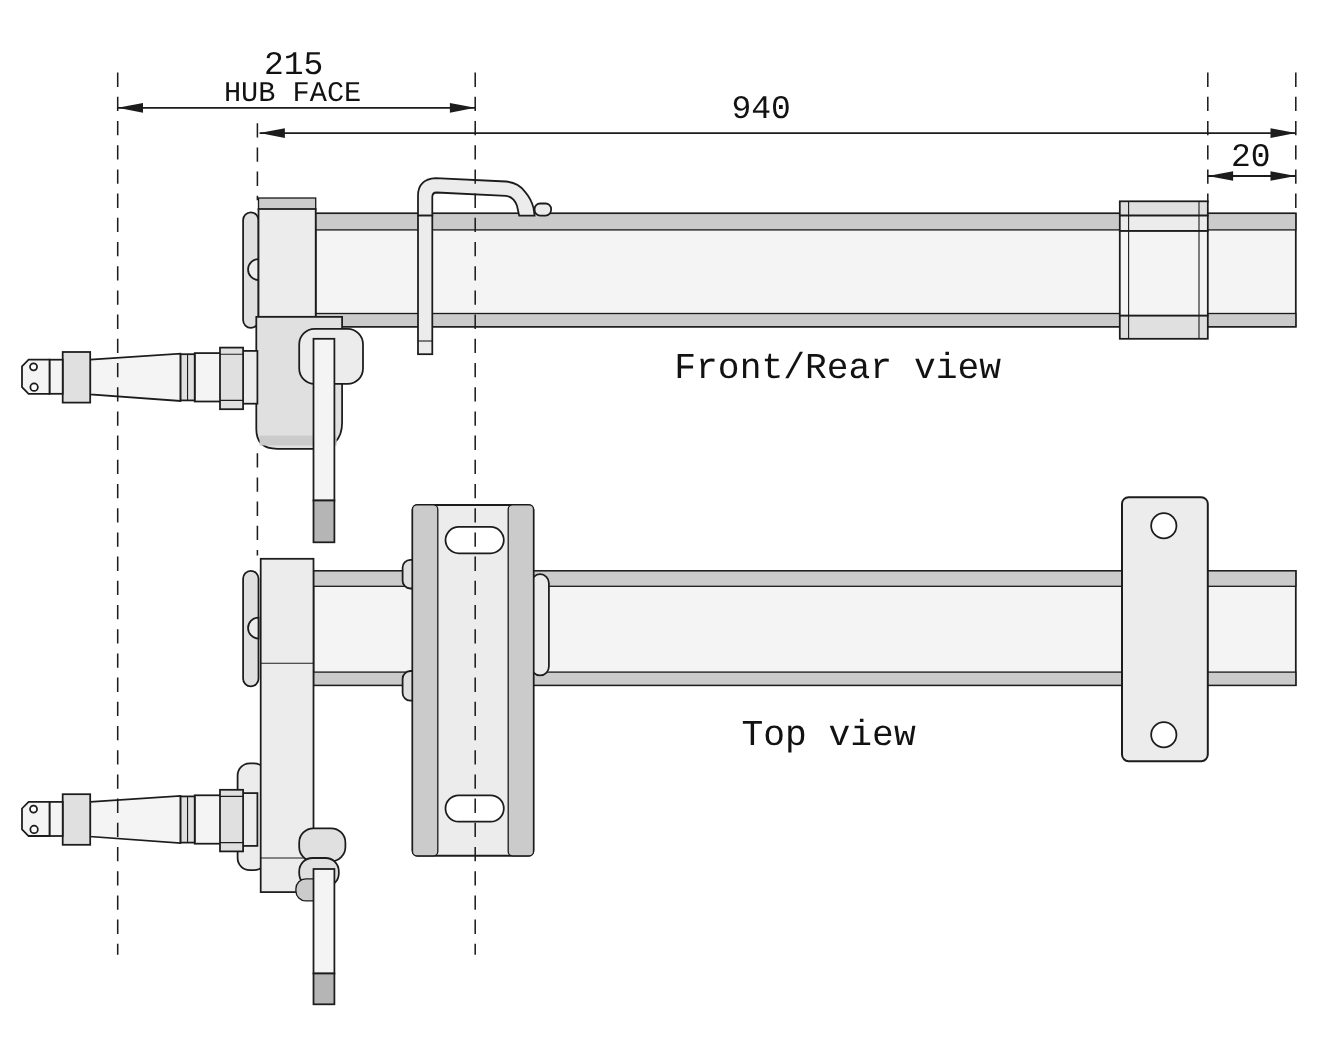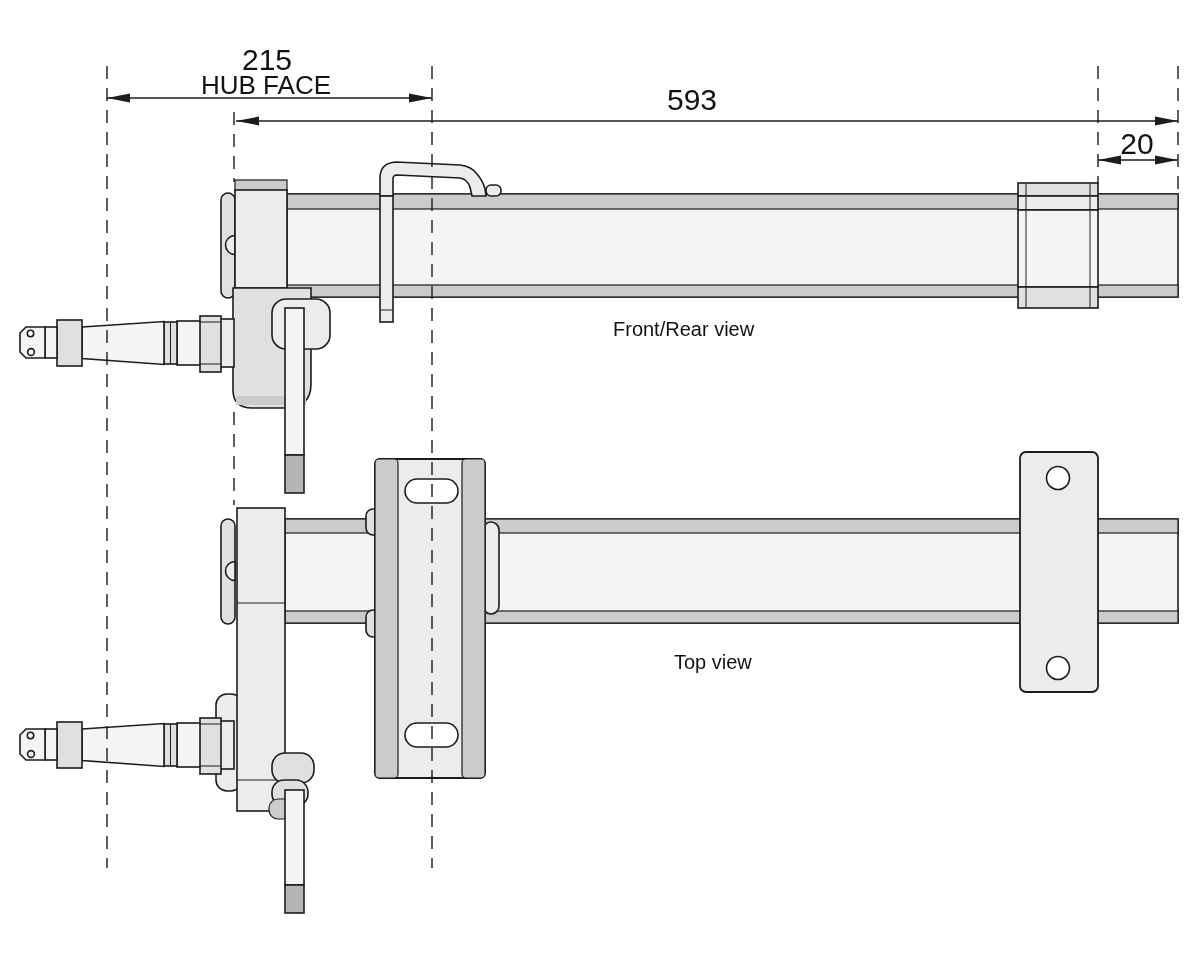--- a/index.html
+++ b/index.html
@@ -1,36 +1,36 @@
 <!DOCTYPE html>
 <html style="--line: #1c1c1c; --fill-lighter: #f4f4f4; --fill-light: #ececec; --fill-mid: #e0e0e0; --fill-strip: #cbcbcb; --fill-dark: #b5b5b5; --background: #ffffff;"><head>
 <meta charset="utf-8">
 <style>
   html,body{margin:0;padding:0;background:#fff;}
   .canvas{
     position:relative;width:1200px;height:960px;background:var(--background,#fff);
-    font-family:Liberation Sans, sans-serif;color:#111;overflow:hidden;
+    font-family:Liberation Mono, monospace;color:#111;overflow:hidden;
   }
   svg{position:absolute;left:0;top:0;}
   .thin    {stroke:var(--line);stroke-width:1;fill:none;}
   .dash    {stroke:var(--line);stroke-width:1.4;fill:none;stroke-dasharray:13 9;}
   .dim     {stroke:var(--line);stroke-width:1.6;fill:none;}
   .arrow   {fill:var(--line);stroke:none;}
   .f-lighter{fill:var(--fill-lighter);stroke:var(--line);stroke-width:1.6;}
   .f-light {fill:var(--fill-light);stroke:var(--line);stroke-width:1.6;}
   .f-mid   {fill:var(--fill-mid);stroke:var(--line);stroke-width:1.6;}
   .f-strip {fill:var(--fill-strip);stroke:var(--line);stroke-width:1.2;}
   .f-dark  {fill:var(--fill-dark);stroke:var(--line);stroke-width:1.6;}
   .f-white {fill:#fff;stroke:var(--line);stroke-width:1.6;}
   .noline  {stroke:none;}
   
   .txt{position:absolute;white-space:nowrap;line-height:1;color:#121212;}
   .t-dim{font-size:30px;}
   .t-sub{font-size:26px;}
-  .t-view{font-size:20px;}
+  .t-view{font-size:33px;}
   .center{transform:translateX(-50%);}
 </style>
 </head>
 <body>
 
 <div class="canvas">
 
   <svg width="1200" height="960" viewBox="0 0 1200 960">
 
     <g>
@@ -165,20 +165,20 @@
         <polygon class="arrow" points="1098,160 1121,155.6 1121,164.4"></polygon>
         <polygon class="arrow" points="1178,160 1155,155.6 1155,164.4"></polygon>
       </g>
     </g>
   </svg>
 
   <div class="txt t-dim center" style="left:267px;top:45px;">215</div>
 
   <div class="txt t-sub center" style="left:266px;top:72px;">HUB FACE</div>
 
-  <div class="txt t-dim center" style="left:692px;top:85px;">593</div>
+  <div class="txt t-dim center" style="left:692px;top:85px;">940</div>
 
   <div class="txt t-dim center" style="left:1137px;top:129px;">20</div>
 
   <div class="txt t-view" style="left:613px;top:319px;">Front/Rear view</div>
 
   <div class="txt t-view" style="left:674px;top:652px;">Top view</div>
 </div>
 
 </body></html>

